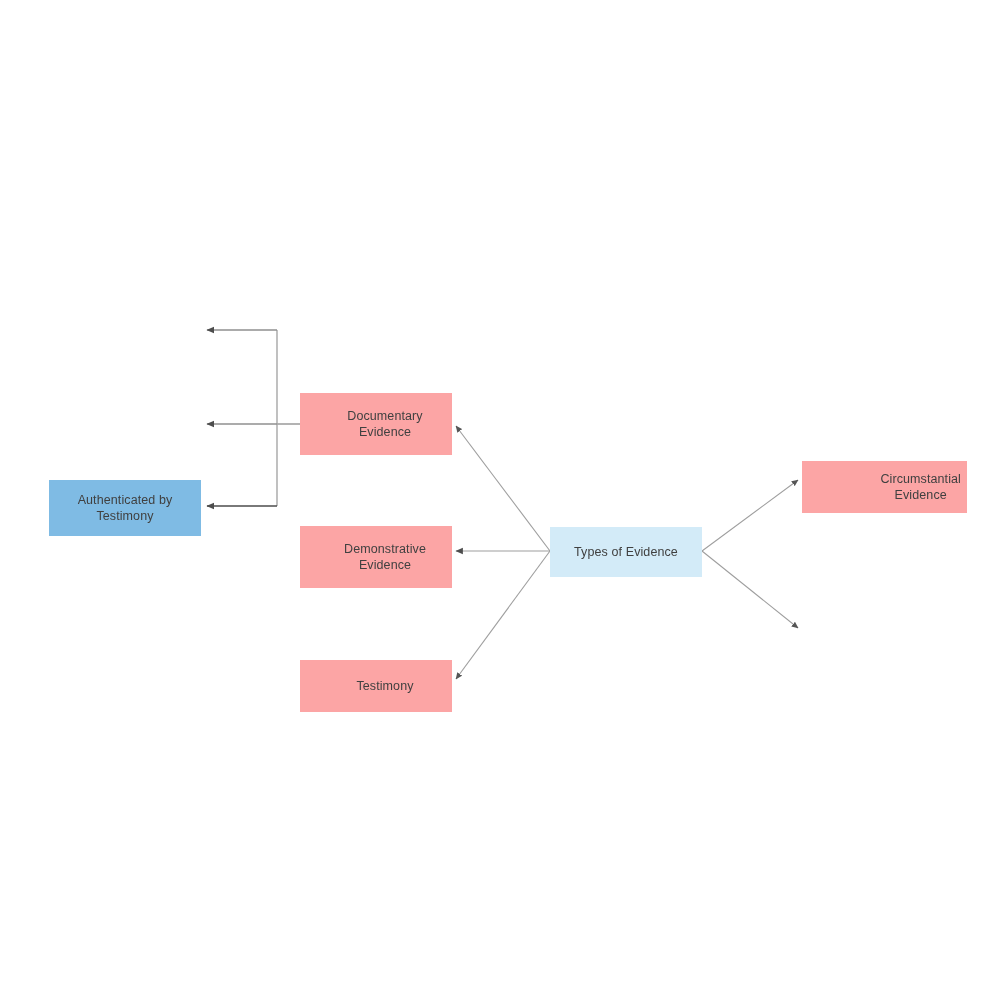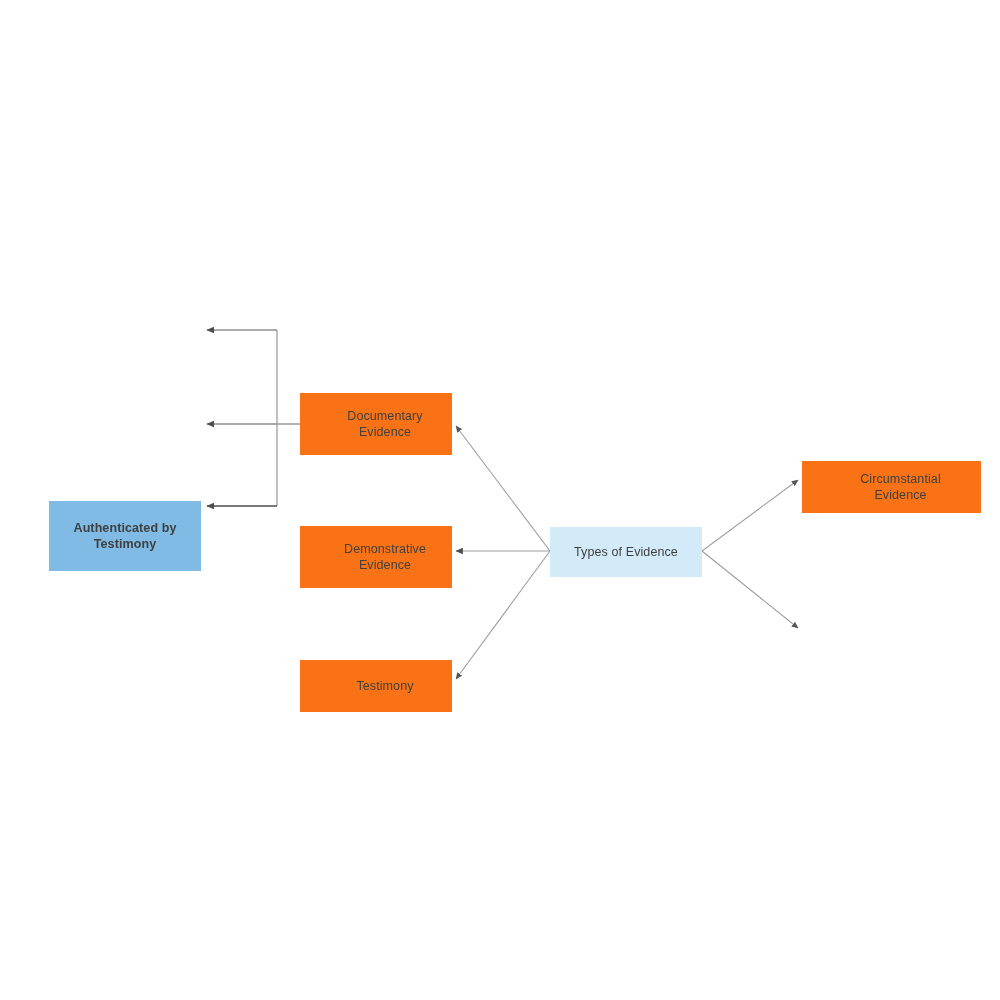--- a/index.html
+++ b/index.html
@@ -34,21 +34,21 @@
     text-align: center;
     color: #404040;
     font-size: 12.5px;
     line-height: 16px;
     letter-spacing: 0.1px;
     padding: 2px 6px;
     white-space: pre-line;
     z-index: 2;
   }
   .node-dark  { background: #7fbbe4; }
-  .node-light { background: #f97316; padding-left: 24px; }
+  .node-light { background: #fca5a5; padding-left: 24px; }
   .node-pale  { background: #d3ebf8; }
 </style>
 </head>
 <body>
 
 <div id="canvas">
 
   <svg id="edges" viewBox="0 0 1000 1000" xmlns="http://www.w3.org/2000/svg">
 
     <defs>
@@ -92,26 +92,26 @@
 
   <div class="node node-light" style="left:300px; top:526px; width:152px; height:62px;">
     <span>Demonstrative
 Evidence</span>
   </div>
 
   <div class="node node-light" style="left:300px; top:660px; width:152px; height:52px;">
     <span>Testimony</span>
   </div>
 
-  <div class="node node-light" style="left:802px; top:461px; width:179px; height:52px;">
+  <div class="node node-light" style="left:802px; top:461px; width:165px; height:52px;justify-content:flex-end;">
     <span>Circumstantial
 Evidence</span>
   </div>
 
 
 
 
-  <div class="node node-dark" style="left:49px; top:501px; width:152px; height:70px;font-weight:bold;">
+  <div class="node node-dark" style="left:49px; top:480px; width:152px; height:56px;">
     <span>Authenticated by
 Testimony</span>
   </div>
 
 </div>
 
 </body></html>

